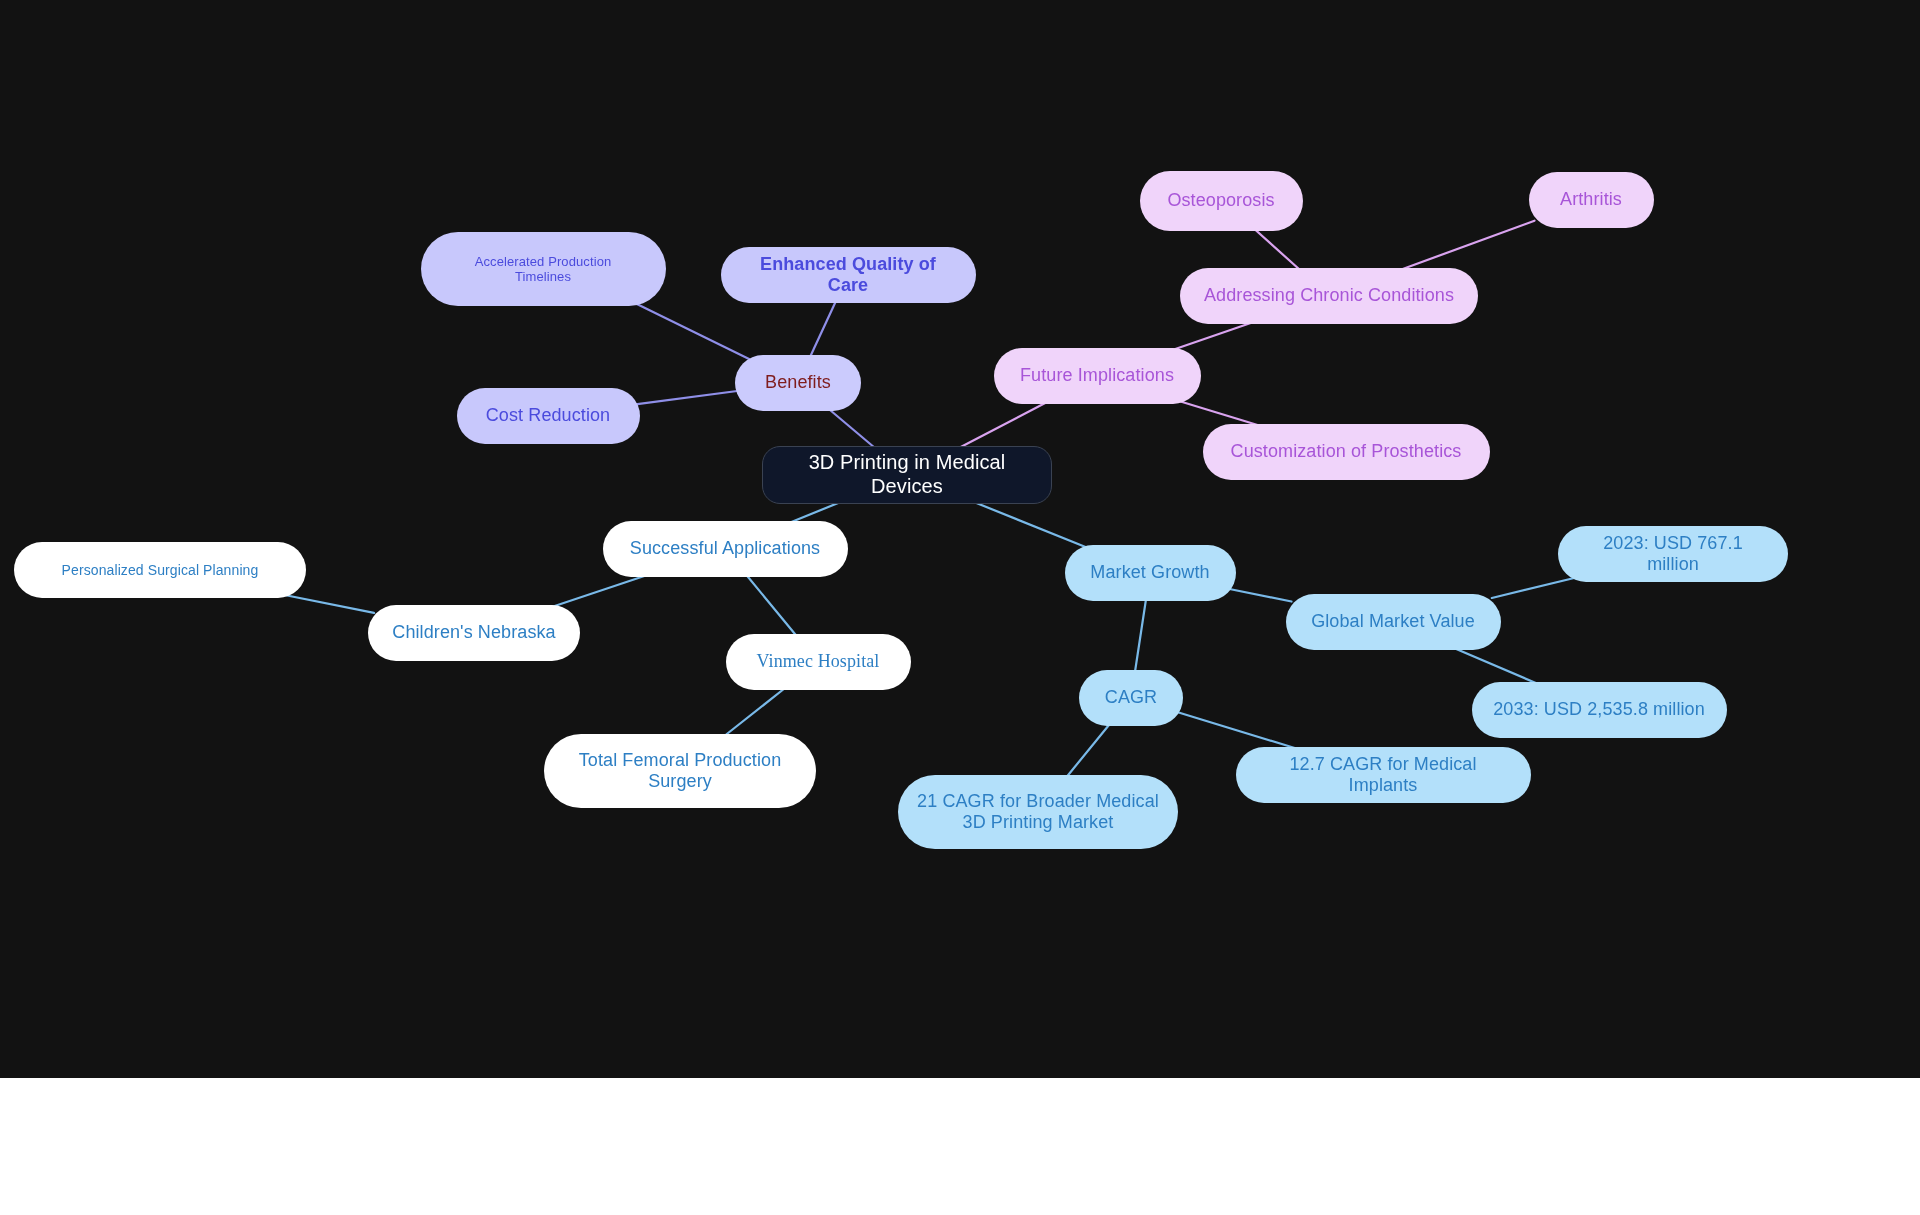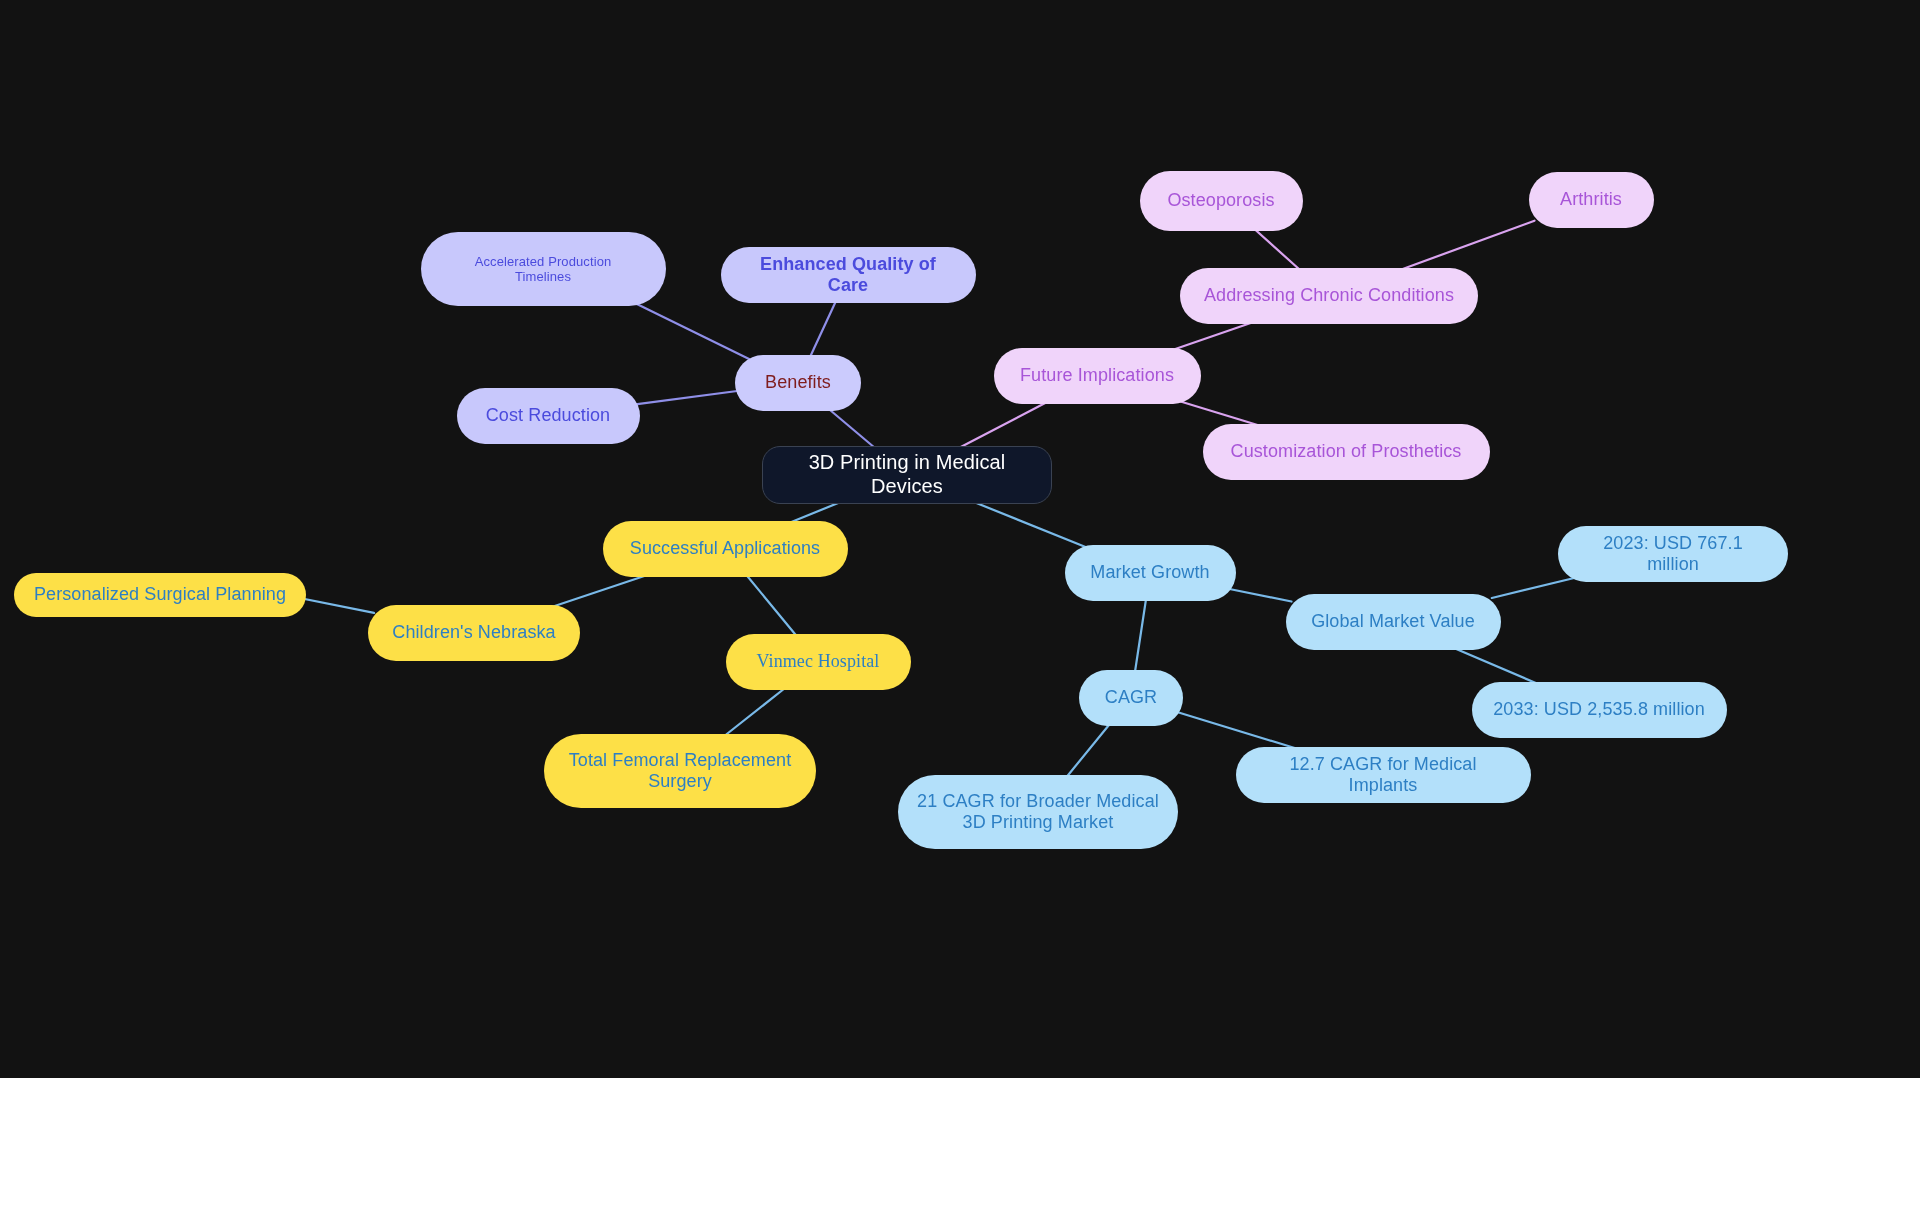--- a/index.html
+++ b/index.html
@@ -48,21 +48,21 @@
     background: #0f172a;
     color: #ffffff;
     border: 1px solid #3a4252;
     font-size: 20px;
     border-radius: 18px;
   }
   .node.lav       { background: #c8c8fc; color: #4b4bdd; }
   .node.lav-hub   { background: #cbcbfd; color: #7f1d1d; }
   .node.pink      { background: #f0d4fa; color: #a855d8; }
   .node.blue      { background: #b3e0fa; color: #2d7fc4; }
-  .node.blue-pale { background: #fde047; color: #2d7fc4; }
+  .node.blue-pale { background: #ffffff; color: #2d7fc4; }
 
   #footer {
     position: absolute;
     left: 0;
     top: 1078px;
     width: 1920px;
     height: 137px;
     background: #ffffff;
   }
 </style>
@@ -110,23 +110,23 @@
         <div class="node blue" style="left: 1064.5px; top: 545px; width: 171px; height: 56px; font-size: 18px;">Market Growth</div>
         <div class="node blue" style="left: 1285.5px; top: 594px; width: 215px; height: 56px; font-size: 18px;">Global Market Value</div>
         <div class="node blue" style="left: 1558px; top: 526px; width: 230px; height: 56px; font-size: 18px;">2023: USD 767.1 million</div>
         <div class="node blue" style="left: 1471.5px; top: 682px; width: 255px; height: 56px; font-size: 18px;">2033: USD 2,535.8 million</div>
         <div class="node blue" style="left: 1079px; top: 670px; width: 104px; height: 56px; font-size: 18px;">CAGR</div>
         <div class="node blue" style="left: 898px; top: 775px; width: 280px; height: 74px; font-size: 18px;">21 CAGR for Broader Medical
 3D Printing Market</div>
         <div class="node blue" style="left: 1235.5px; top: 747px; width: 295px; height: 56px; font-size: 18px;">12.7 CAGR for Medical Implants</div>
         <div class="node blue-pale" style="left: 602.5px; top: 521px; width: 245px; height: 56px; font-size: 18px;">Successful Applications</div>
         <div class="node blue-pale" style="left: 368px; top: 605px; width: 212px; height: 56px; font-size: 18px;">Children's Nebraska</div>
-        <div class="node blue-pale" style="left: 14px; top: 573px; width: 292px; height: 44px; font-size: 18px;">Personalized Surgical Planning</div>
+        <div class="node blue-pale" style="left: 14px; top: 542px; width: 292px; height: 56px; font-size: 14px;">Personalized Surgical Planning</div>
         <div class="node blue-pale" style="left: 725.5px; top: 634px; width: 185px; height: 56px; font-size: 18px; font-family: Liberation Serif, serif;">Vinmec Hospital</div>
-        <div class="node blue-pale" style="left: 544px; top: 734px; width: 272px; height: 74px; font-size: 18px;">Total Femoral Replacement
+        <div class="node blue-pale" style="left: 544px; top: 734px; width: 272px; height: 74px; font-size: 18px;">Total Femoral Production
 Surgery</div>
       </div>
   </div>
 
   <div id="footer">
     
   </div>
 
 </div>
 

